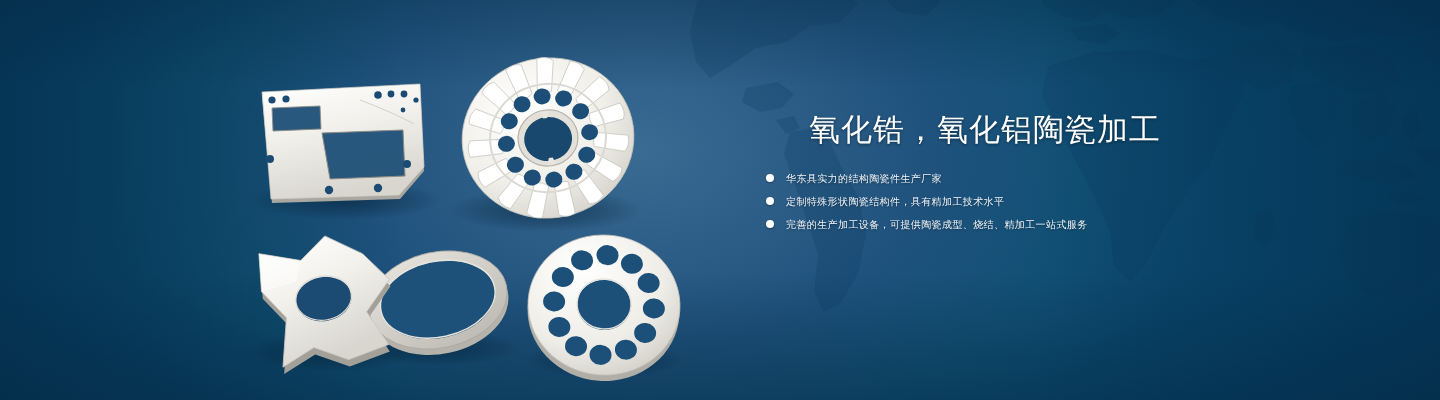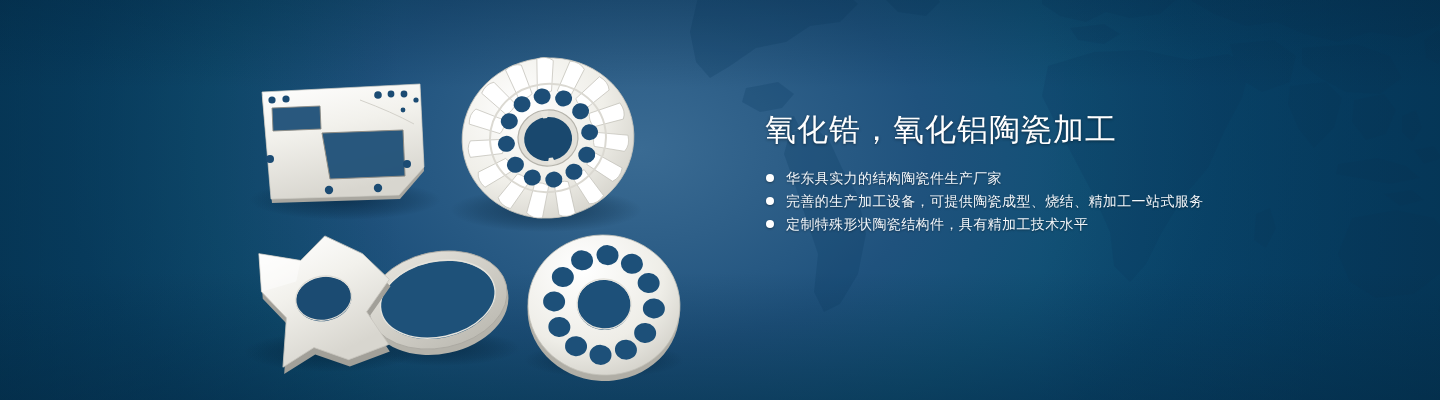--- a/index.html
+++ b/index.html
@@ -59,31 +59,32 @@
     width: 560px;
   }
   .headline {
     color: #ffffff;
     font-size: 31px;
     line-height: 40px;
     letter-spacing: 1px;
     font-weight: 400;
     text-shadow: 0 1px 3px rgba(0,0,0,0.45);
     white-space: nowrap;
+    margin-left: 44px;
   }
   .bullets {
     list-style: none;
     margin: 17px 0 0 0;
     padding: 0;
   }
   .bullets li {
     position: relative;
     padding-left: 21px;
     color: #f2f6fa;
-    font-size: 14px;
+    font-size: 10px;
     line-height: 23px;
     letter-spacing: 0.4px;
     white-space: nowrap;
     text-shadow: 0 1px 2px rgba(0,0,0,0.40);
   }
   .bullets li .dot {
     position: absolute;
     left: 1px;
     top: 7px;
     width: 8px; height: 8px;
@@ -316,22 +317,22 @@
   <div class="copy">
     <div class="headline">氧化锆，氧化铝陶瓷加工</div>
 
     <ul class="bullets">
       <li>
         <span class="dot"></span>
         <span>华东具实力的结构陶瓷件生产厂家</span>
       </li>
       <li>
         <span class="dot"></span>
-        <span>完善的生产加工设备，可提供陶瓷成型、烧结、精加工一站式服务</span>
+        <span>定制特殊形状陶瓷结构件，具有精加工技术水平</span>
       </li>
       <li>
         <span class="dot"></span>
-        <span>定制特殊形状陶瓷结构件，具有精加工技术水平</span>
+        <span>完善的生产加工设备，可提供陶瓷成型、烧结、精加工一站式服务</span>
       </li>
     </ul>
   </div>
 
 </div>
 
 </body></html>

